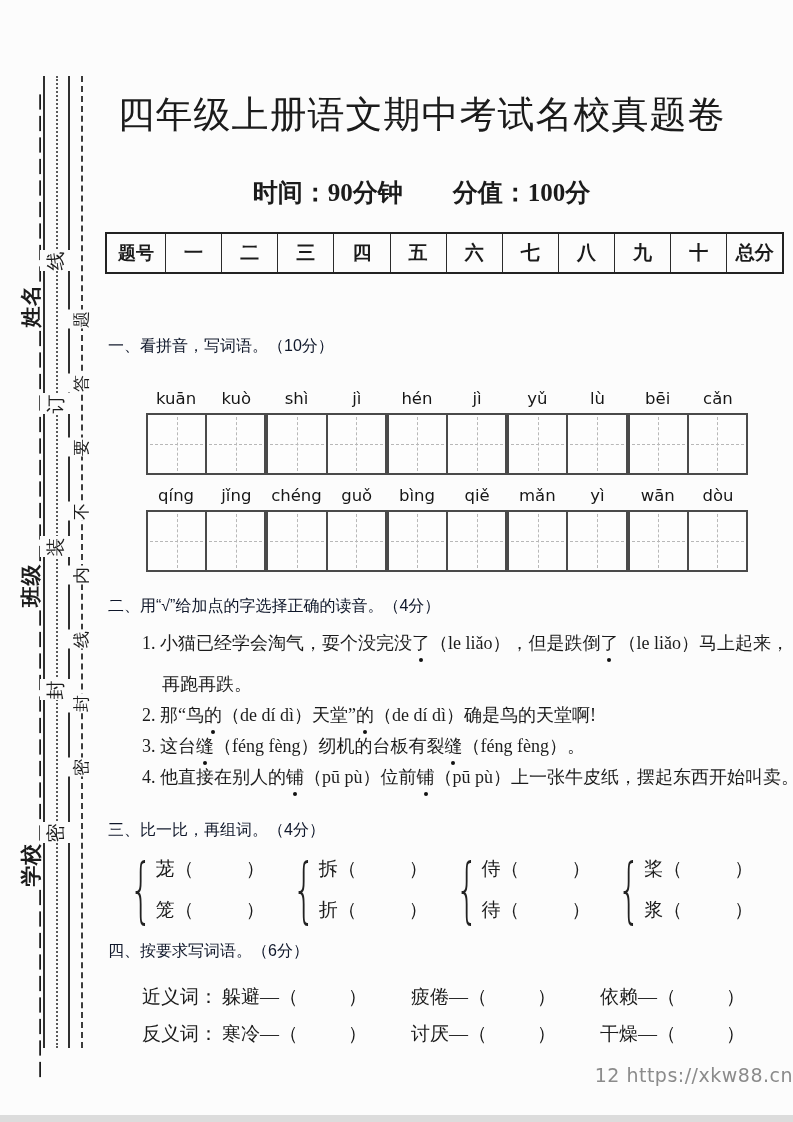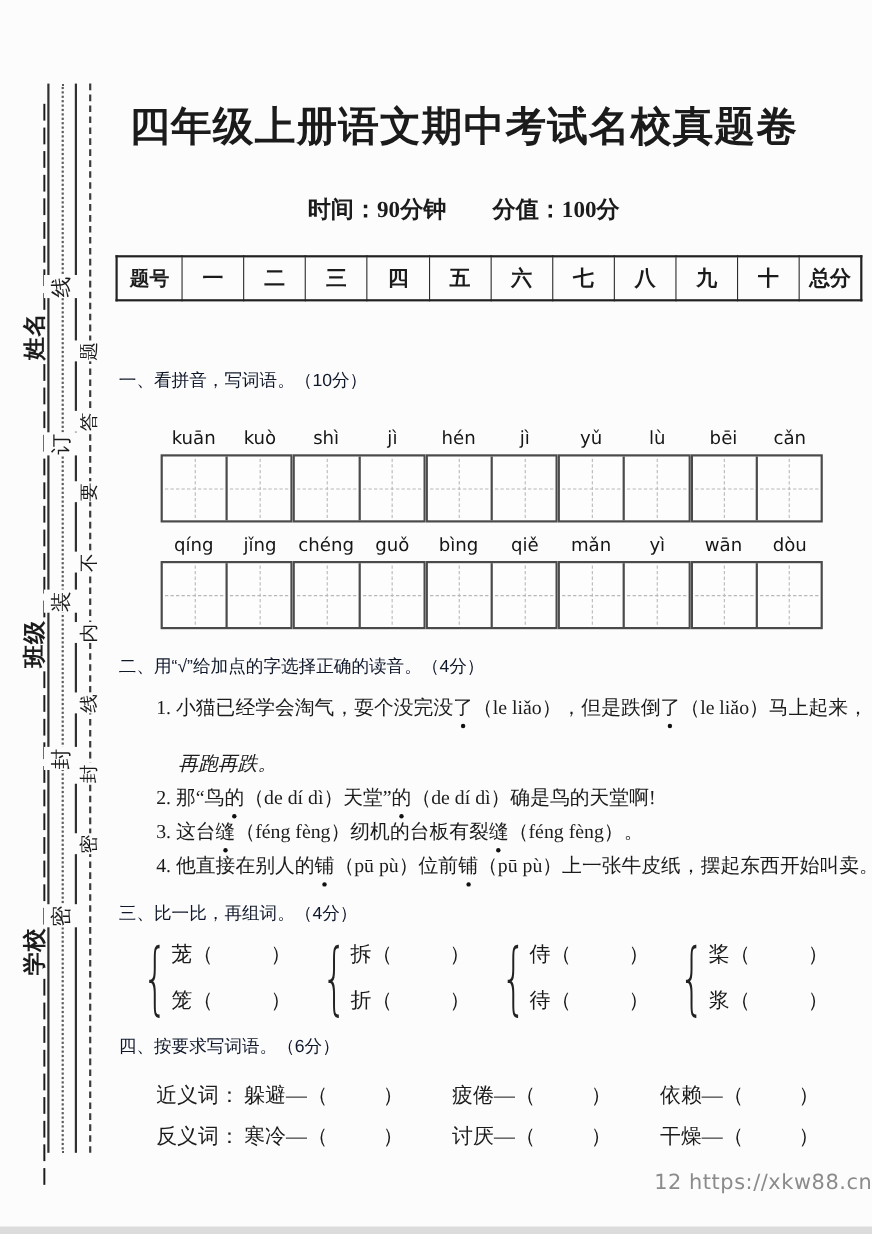--- a/index.html
+++ b/index.html
@@ -19,25 +19,25 @@
     width:940px;left:-439px;top:594px;text-align:center;
     font-size:21px;font-weight:700;line-height:32px;letter-spacing:0.5px;
   }
   .seal{display:flex;justify-content:center;align-items:center;}
   #seal1{width:600px;left:-244px;top:531px;gap:122px;font-size:19px;}
   #seal2{width:460px;left:-149px;top:529px;gap:45px;font-size:17px;}
   .seal span{background:#fcfcfc;padding:3px 1px;}
   
   .title{
     position:absolute;top:90px;left:56px;right:6px;text-align:center;
-    font-size:37px;font-weight:700;letter-spacing:1px;
+    font-size:37px;font-weight:400;letter-spacing:1px;
   }
   .meta{
     position:absolute;top:176px;left:56px;right:6px;text-align:center;
-    font-size:21px;font-weight:700;
+    font-size:25px;font-weight:700;
   }
   
   .score-table{
     position:absolute;left:105px;top:232px;width:679px;
     border-collapse:collapse;table-layout:fixed;border:2.5px solid #222;
   }
   .score-table td{
     border:1.5px solid #2b2b2b;height:36px;text-align:center;vertical-align:middle;
   }
   .score-table td.lab{
@@ -59,21 +59,21 @@
   .pinyin-line{display:flex;height:24px;font-family:"DejaVu Sans",sans-serif;font-size:16.5px;color:#161616;}
   .syll{flex:1;text-align:center;}
   .tian-box{display:flex;border:2px solid #4a4a4a;height:62px;box-sizing:border-box;background:#fdfdfd;}
   .tian-cell{flex:1;position:relative;box-sizing:border-box;}
   .tian-cell + .tian-cell{border-left:2px solid #4a4a4a;}
   .tian-cell::before{content:"";position:absolute;left:50%;top:2px;bottom:2px;border-left:1px dashed #b8b8b8;}
   .tian-cell::after{content:"";position:absolute;top:50%;left:2px;right:2px;border-top:1px dashed #b8b8b8;}
   
   #s2items{position:absolute;left:142px;top:628px;width:650px;font-size:18px;}
   .q2-line{height:31px;line-height:31px;white-space:nowrap;}
-  .q2-line.cont{margin-top:20px;padding-left:20px;font-style:italic;}
+  .q2-line.cont{margin-top:10px;padding-left:20px;}
   .em-dot{position:relative;display:inline-block;}
   .em-dot::after{
     content:"";position:absolute;left:50%;transform:translateX(-50%);
     bottom:-3px;width:4px;height:4px;border-radius:50%;background:#111;
   }
   
   #s3groups{position:absolute;left:128px;top:848px;display:flex;gap:26px;}
   .cmp-group{display:flex;align-items:center;}
   .brace{
     font-family:"DejaVu Sans",sans-serif;font-size:72px;font-weight:100;

